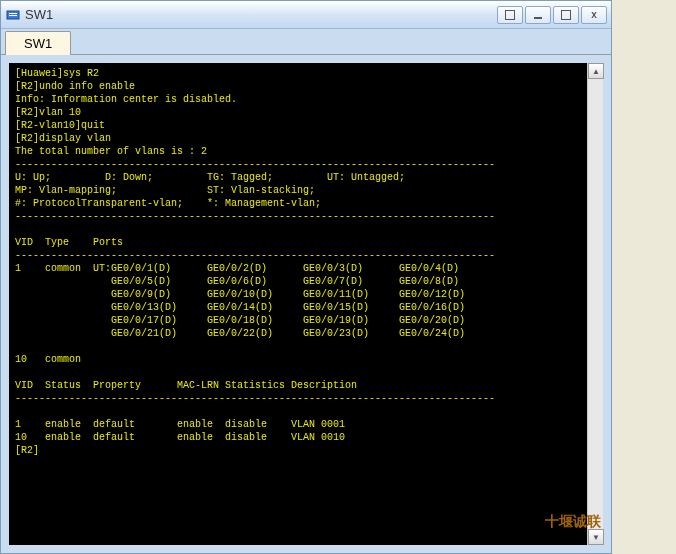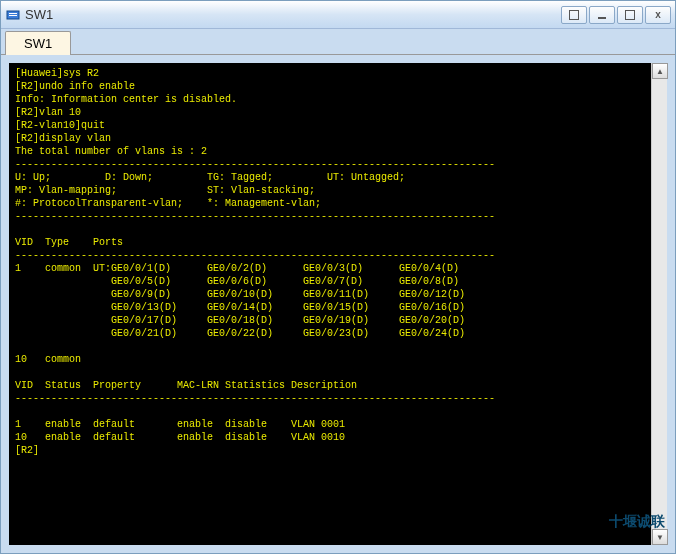--- a/index.html
+++ b/index.html
@@ -5,21 +5,21 @@
 * { margin: 0; padding: 0; box-sizing: border-box; }
 body {
   font-family: Arial, sans-serif;
   background: #ece9d8;
   width: 676px;
   height: 554px;
   overflow: hidden;
   position: relative;
 }
 .window {
-  width: 676px;
+  width: 612px;
   height: 554px;
   border: 1px solid #7b9ebd;
   background: linear-gradient(to bottom, #ffffff, #d4e4f7);
   display: flex;
   flex-direction: column;
 }
 .titlebar {
   height: 28px;
   background: linear-gradient(to bottom, #ffffff, #d6e5f5 50%, #c3d9f1);
   display: flex;
@@ -141,21 +141,21 @@
   font-family: Arial, sans-serif;
   font-weight: bold;
   font-style: italic;
   font-size: 22px;
   color: #0a6bc2;
   letter-spacing: 1px;
 }
 .watermark-sub {
   font-family: sans-serif;
   font-size: 14px;
-  color: #0c4a6e;
+  color: #a16207;
   font-weight: bold;
   text-align: right;
   margin-top: -4px;
 }
 </style>
 </head>
 <body>
 
 <div class="window">
   <div class="titlebar">

